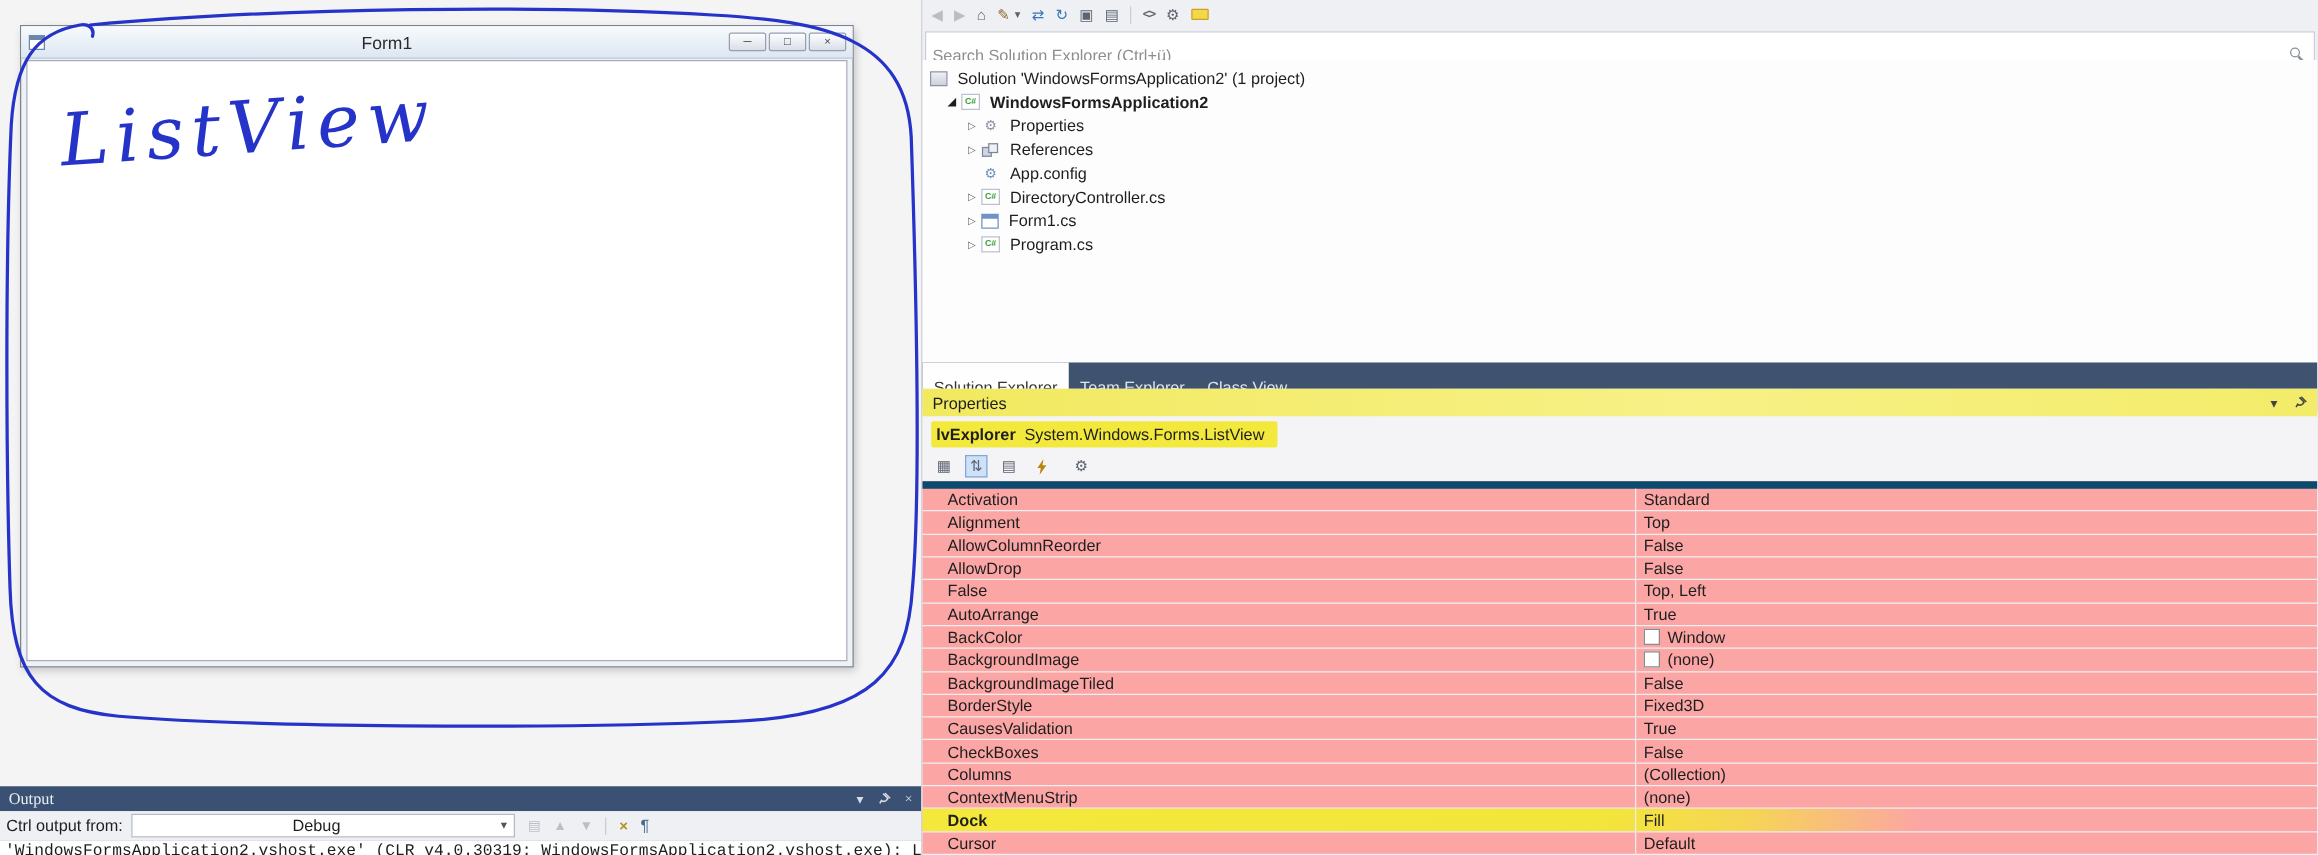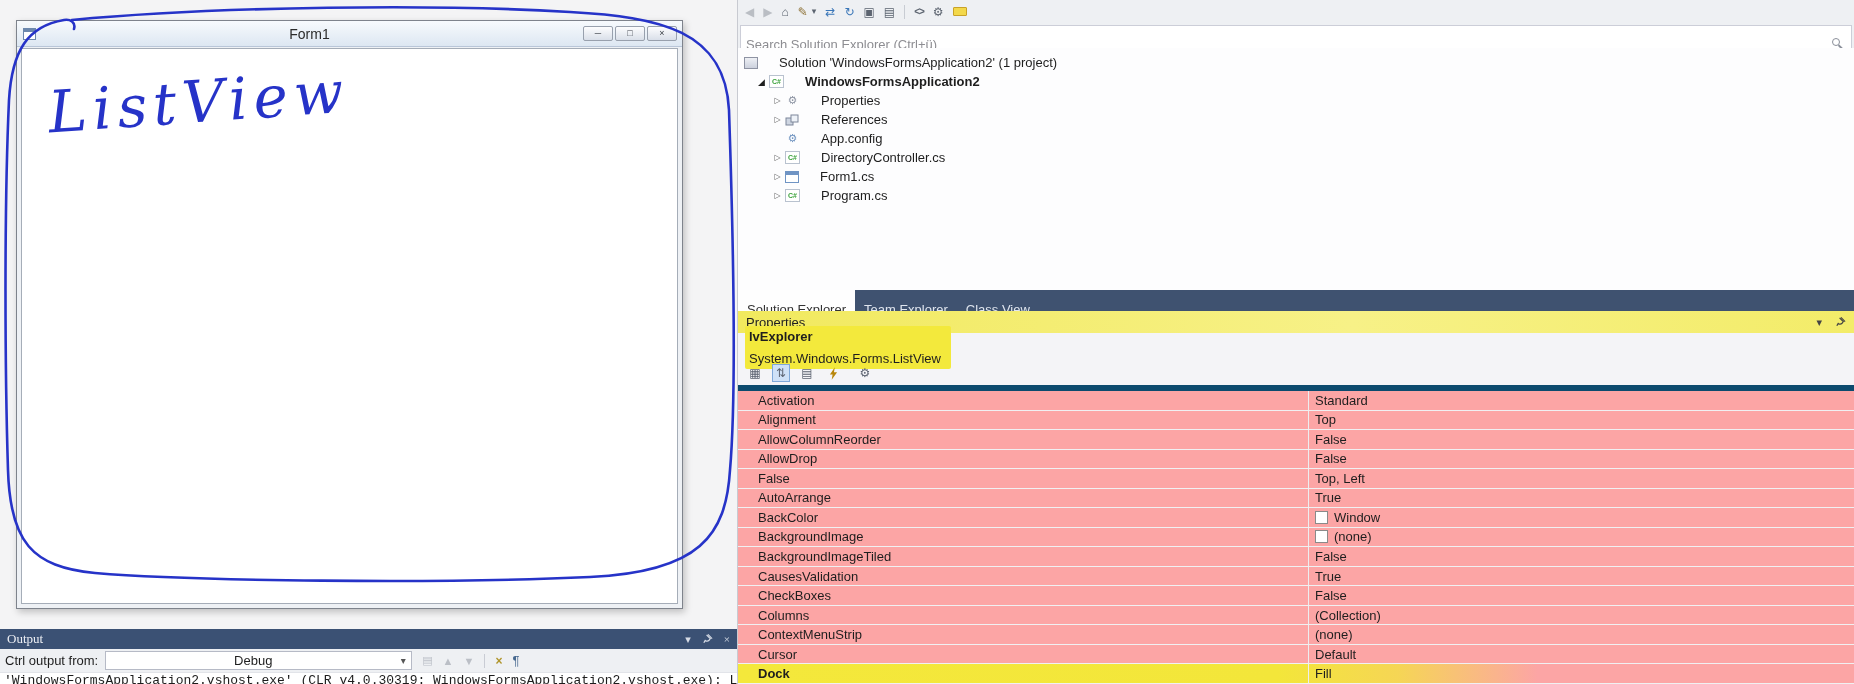--- a/index.html
+++ b/index.html
@@ -1,21 +1,21 @@
 <!DOCTYPE html>
 <html><head>
 <meta charset="utf-8">
 <style>
   * { margin:0; padding:0; box-sizing:border-box; }
   body { font-family:"Liberation Sans","DejaVu Sans",sans-serif; background:#e8e8ec; }
   .screen { position:relative; width:1854px; height:684px; overflow:hidden; background:#e8e8ec; }
 
   
   .designer { position:absolute; left:0; top:0; width:737px; height:629px; background:#f4f4f5; overflow:hidden; }
-  .form-window { position:absolute; left:16px; top:20px; width:667px; height:589px;
+  .form-window { position:absolute; left:16px; top:20px; width:667px; height:514px;
                  border:1px solid #7e838c; background:#eef1f5; box-shadow:2px 3px 7px rgba(0,0,0,.22); }
   .form-titlebar { height:26px; display:flex; align-items:center;
                    background:linear-gradient(#f7fafd,#dde7f2); border-bottom:1px solid #b9c6d8; }
   .form-icon { width:13px; height:12px; margin-left:6px; border:1px solid #6b87ad; background:#fff;
                border-top:4px solid #6b87ad; }
   .form-title { flex:1; text-align:center; font-size:14px; color:#2b2b2b; }
   .form-btns { display:flex; gap:2px; margin-right:5px; }
   .fbtn { width:30px; height:15px; border:1px solid #98a0ad; border-radius:2px;
           background:linear-gradient(#fdfdfe,#d9dfe9); font-size:9px; color:#3a3f47;
           display:flex; align-items:center; justify-content:center; line-height:1; }
@@ -69,42 +69,42 @@
   .mag { width:12px; height:12px; position:relative; margin-right:7px; flex:none; }
   .mag::before { content:""; position:absolute; width:6px; height:6px; border:1.5px solid #8a8f9a;
                  border-radius:50%; left:0; top:0; }
   .mag::after { content:""; position:absolute; width:5px; height:1.5px; background:#8a8f9a;
                 transform:rotate(45deg); left:6px; top:8px; }
 
   .se-tree { position:absolute; left:0; top:48px; right:0; height:242px; background:#fdfdfe; padding-top:5px; }
   .tree-row { height:19px; display:flex; align-items:center; font-size:13px; color:#1e1e1e; cursor:default; }
   .tr-arrow { width:15px; text-align:center; color:#646465; font-size:8px; flex:none; }
   .tr-arrow.exp { color:#1e1e1e; font-size:9px; }
-  .tr-label { margin-left:21px; white-space:nowrap; }
+  .tr-label { margin-left:8px; white-space:nowrap; }
   .tr-label.bold { font-weight:bold; }
   .tico { flex:none; display:inline-flex; align-items:center; justify-content:center; }
   .i-sol { width:14px; height:12px; background:linear-gradient(#eef0f5,#ccd1dd); border:1px solid #8e93a3; }
   .i-cs  { width:15px; height:13px; background:#fff; border:1px solid #b9c2cf; font-size:7px; font-weight:bold;
            color:#3aa23a; line-height:1; }
   .i-gear { font-size:11px; color:#8d94a3; width:15px; }
   .i-config { width:15px; font-size:11px; color:#6f93c0; }
   .i-form { width:14px; height:12px; background:#fff; border:1px solid #6f94c4; border-top:4px solid #6f94c4; }
 
   .tabstrip { position:absolute; left:0; top:290px; right:0; height:39px; background:#3f5270;
               display:flex; align-items:stretch; font-size:13px; }
   .tab { display:flex; align-items:center; padding:0 9px; color:#dfe5ee; cursor:default; white-space:nowrap; }
   .tab.active { background:#fefefe; color:#333; }
 
   .props { position:absolute; left:0; top:311px; right:0; bottom:0; background:#f4f4f7; }
   .props-header { height:22px; display:flex; align-items:center; padding:0 8px; font-size:13px; color:#1e1e1e;
                   background:linear-gradient(90deg,#f1e95e,#f7f187 55%,#f3ec69); }
   .ph-icons { margin-left:auto; display:flex; align-items:center; gap:13px; color:#444; font-size:11px; }
   .props-object { height:28px; display:flex; align-items:center; padding-left:7px; }
   .obj-hl { background:#f3e93c; border-radius:2px; padding:3px 10px 3px 4px; display:flex; gap:7px;
-            align-items:flex-start;flex-direction:column; }
+            align-items:center; }
   .obj-name { font-weight:bold; font-size:13px; color:#1e1e1e; }
   .obj-type { font-size:13px; color:#1e1e1e; }
   .props-toolbar { height:24px; display:flex; align-items:center; padding-left:8px; gap:8px; }
   .pti { font-size:12px; color:#5b6270; display:inline-flex; align-items:center; justify-content:center;
          width:18px; height:18px; }
   .pti.sel { background:#cfe1f7; border:1px solid #7fa8d9; }
   .pti.pages { margin-left:6px; }
 
   .props-grid { position:absolute; left:0; right:0; top:74px; bottom:0; background:#fca5a5;
                 border-top:6px solid #0c4a6e; display:flex; flex-direction:column; }
@@ -336,20 +336,26 @@
             <span>(none)</span>
           </div>
         </div>
         <div class="prow">
           <div class="pname">BackgroundImageTiled</div>
           <div class="pval">
               <span>False</span>
             </div>
         </div>
         <div class="prow">
+          <div class="pname">BorderStyle</div>
+          <div class="pval">
+              <span>Fixed3D</span>
+            </div>
+        </div>
+        <div class="prow">
           <div class="pname">CausesValidation</div>
           <div class="pval">
               <span>True</span>
             </div>
         </div>
         <div class="prow">
           <div class="pname">CheckBoxes</div>
           <div class="pval">
               <span>False</span>
             </div>
@@ -357,30 +363,30 @@
         <div class="prow">
           <div class="pname">Columns</div>
           <div class="pval">
               <span class="bold">(Collection)</span>
             </div>
         </div>
         <div class="prow">
           <div class="pname">ContextMenuStrip</div>
           <div class="pval">
               <span>(none)</span>
-            </div>
-        </div>
-        <div class="prow">
-          <div class="pname">Cursor</div>
-          <div class="pval">
-              <span>Default</span>
             </div>
         </div>
         <div class="prow hl-row">
           <div class="pname">Dock</div>
           <div class="pval">
               <span class="bold">Fill</span>
             </div>
         </div>
+        <div class="prow">
+          <div class="pname">Cursor</div>
+          <div class="pval">
+              <span>Default</span>
+            </div>
+        </div>
       </div>
     </div>
   </div>
 </div>
 
 </body></html>

